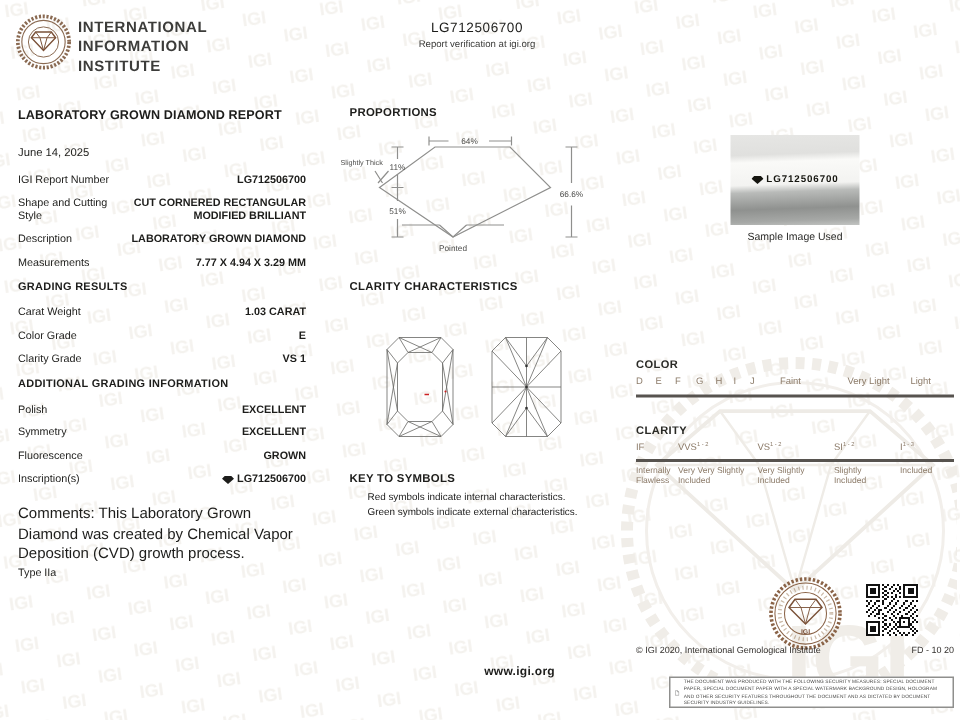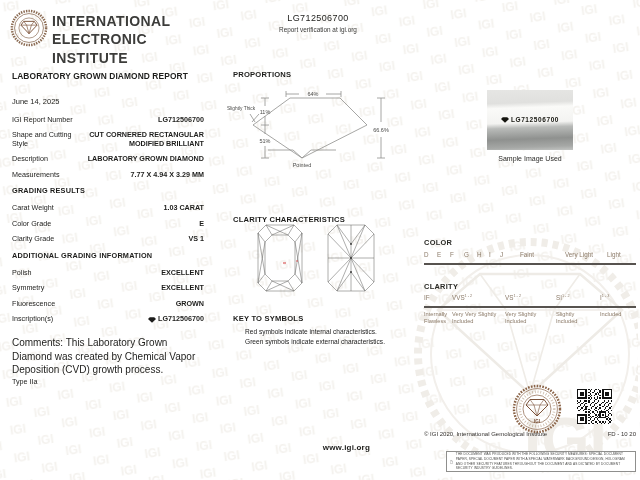--- a/index.html
+++ b/index.html
@@ -6,41 +6,41 @@
   html,body { background:#ffffff; }
   .page {
     position:relative; width:640px; height:480px; background:#fff;
     font-family:"Liberation Sans", sans-serif; color:#1d1d1b; overflow:hidden;
   }
   .abs { position:absolute; }
   .z { z-index:2; }
   
   .wm { position:absolute; z-index:0; pointer-events:none; }
   
-  .org-name { left:52px; top:12px; font-size:14px; font-weight:bold; letter-spacing:.4px; line-height:1.32; color:#3c3c3a; }
+  .org-name { left:52px; top:12px; font-size:10px; font-weight:bold; letter-spacing:.4px; line-height:1.32; color:#3c3c3a; }
   .electronic-copy { left:24px; top:52px; font-size:10.5px; font-weight:bold; color:#e32119; letter-spacing:.3px; }
   .report-title { left:12px; top:71px; font-size:8.4px; font-weight:bold; letter-spacing:.1px; }
   .rn-block { left:238px; top:13px; width:160px; text-align:center; }
   .rn-number { font-size:9px; letter-spacing:.4px; }
   .rn-verify { font-size:6.4px; color:#3a3a38; margin-top:3px; }
   
   .left-col { left:12px; top:97px; width:192px; }
   .date { font-size:7.5px; margin-bottom:10px; }
   .row { display:flex; justify-content:space-between; align-items:flex-end; margin-bottom:7px; font-size:7.2px; line-height:1.18; }
   .row .lbl { color:#232321; }
   .row .val { font-weight:bold; text-align:right; max-width:118px; }
   .sec-title { font-weight:bold; font-size:7.3px; letter-spacing:.2px; margin:2px 0 9px; }
   .insc-val { display:flex; align-items:center; gap:2px; }
   .comments { font-size:10px; line-height:1.38; width:184px; margin-top:12px; }
   .type-note { font-size:7.2px; line-height:1.38; }
   
   .mid-title { font-weight:bold; font-size:7.6px; letter-spacing:.2px; }
   .prop-title { left:233px; top:70px; }
   .prop-svg { left:225px; top:84px; }
-  .cc-title { left:233px; top:215px; }
+  .cc-title { left:233px; top:186px; }
   .plots { left:257px; top:224px; display:flex; gap:24px; }
   .kts-title { left:233px; top:314px; }
   .kts-lines { left:245px; top:327px; font-size:6.6px; line-height:1.55; color:#222; }
   
   .photo { left:487px; top:90px; width:86px; height:60px;
     background:linear-gradient(178deg,#e6e6e4 0%,#e0e0de 22%,#fafaf8 30%,#f3f3f1 54%,#b9bbb9 62%,#8f918f 80%,#a6a8a6 93%,#c2c4c2 100%); }
   .photo-insc { position:absolute; left:0; right:0; top:26px; display:flex; justify-content:center; align-items:center; gap:2px;
     font-size:6.5px; font-weight:bold; letter-spacing:.6px; color:#15150f; }
   .photo-caption { left:465px; top:155px; width:130px; text-align:center; font-size:7px; color:#2c2c2a; }
   .scale-block { width:212px; }
@@ -89,21 +89,21 @@
     <svg width="38" height="38" viewBox="0 0 40 40">
       <circle cx="20" cy="20" r="18" fill="none" stroke="#8a6a52" stroke-width="2.6" stroke-dasharray="1.5 1.2"></circle>
       <circle cx="20" cy="20" r="15.2" fill="none" stroke="#8a6a52" stroke-width=".8"></circle>
       <circle cx="20" cy="20" r="10.6" fill="none" stroke="#8a6a52" stroke-width=".7"></circle>
       <polygon points="11.5,17 14.5,13 25.5,13 28.5,17 20,26" fill="none" stroke="#7a5138" stroke-width="1"></polygon>
       <path d="M11.5 17 L28.5 17 M14.5 13 L17.5 17 M25.5 13 L22.5 17 M17.5 17 L20 26 M22.5 17 L20 26" stroke="#7a5138" stroke-width=".7" fill="none"></path>
     </svg>
   </div>
   <div class="abs z org-name">
     <div>INTERNATIONAL</div>
-    <div>ELECTRONIC</div>
+    <div>INFORMATION</div>
     <div>INSTITUTE</div>
   </div>
   <div class="abs z report-title">LABORATORY GROWN DIAMOND REPORT</div>
   <div class="abs z rn-block">
     <div class="rn-number">LG712506700</div>
     <div class="rn-verify">Report verification at igi.org</div>
   </div>
 
   <div class="abs z left-col">
     <div class="date">June 14, 2025</div>

